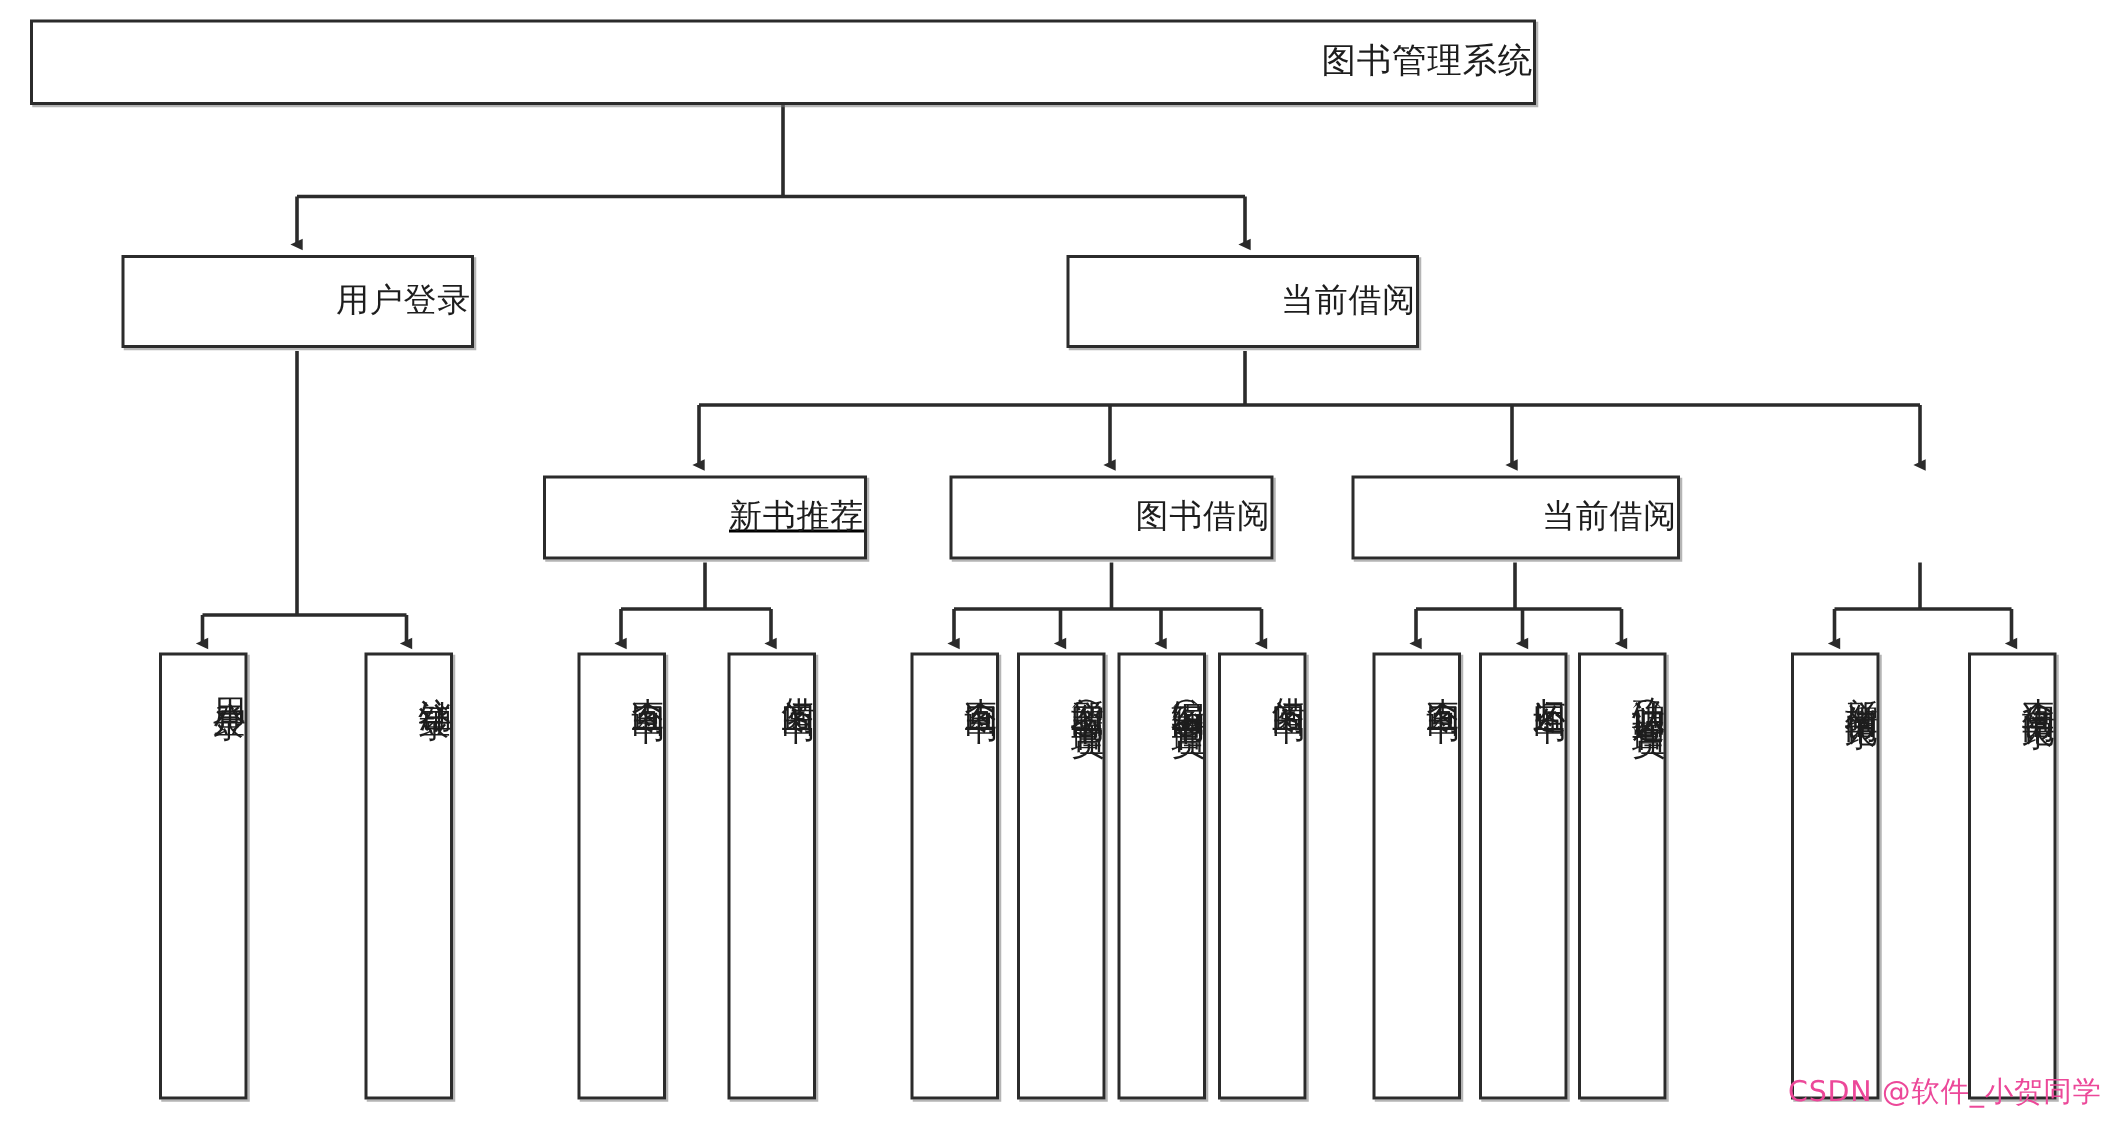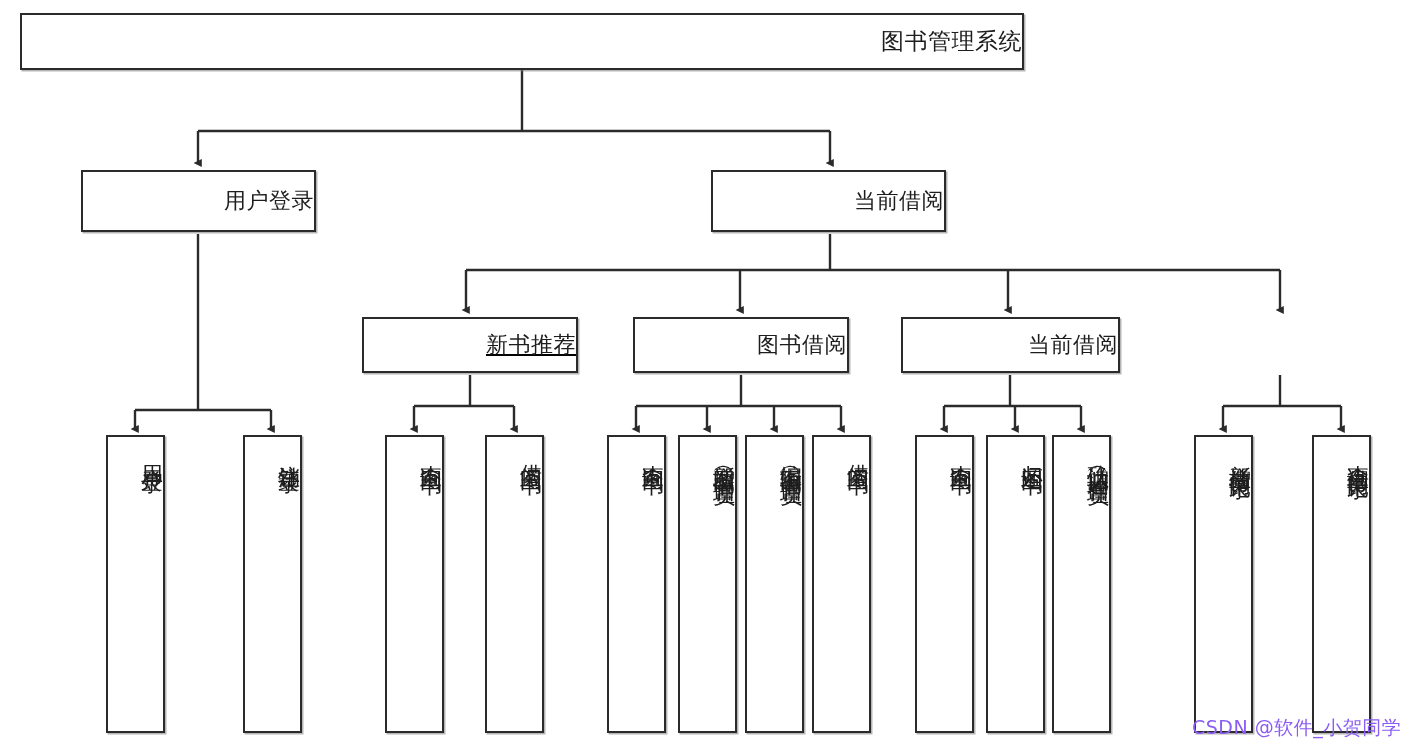--- a/index.html
+++ b/index.html
@@ -52,21 +52,21 @@
     writing-mode: vertical-rl;
     text-orientation: upright;
     white-space: normal;
     letter-spacing: 3px;
     line-height: 1;
     font-size: 22px;
   }
   .node.root .label { font-size: 23px; }
   .watermark {
     position: absolute;
-    color: #8b5cf6;
+    color: #ec4899;
     font-size: 19px;
     white-space: nowrap;
     letter-spacing: 0.5px;
     font-family: "DejaVu Sans", "Liberation Sans", sans-serif;
   }
 </style>
 </head>
 <body>
 
 <div id="canvas">

